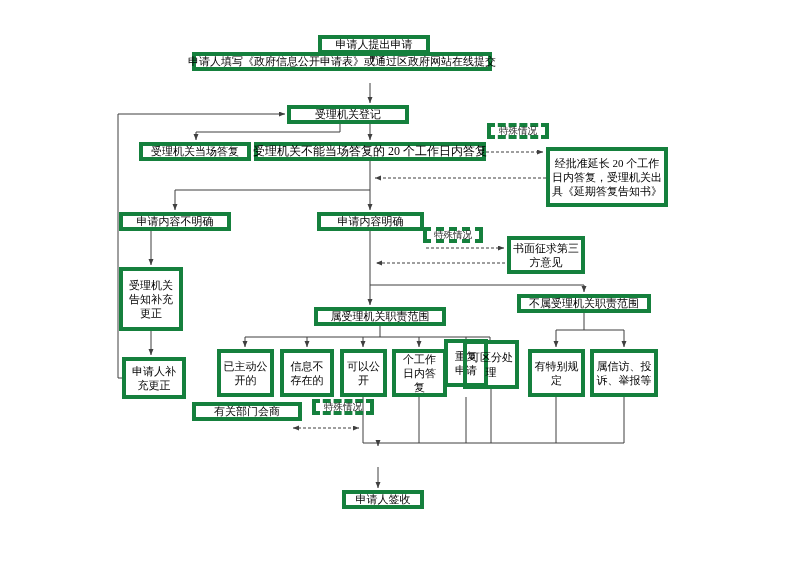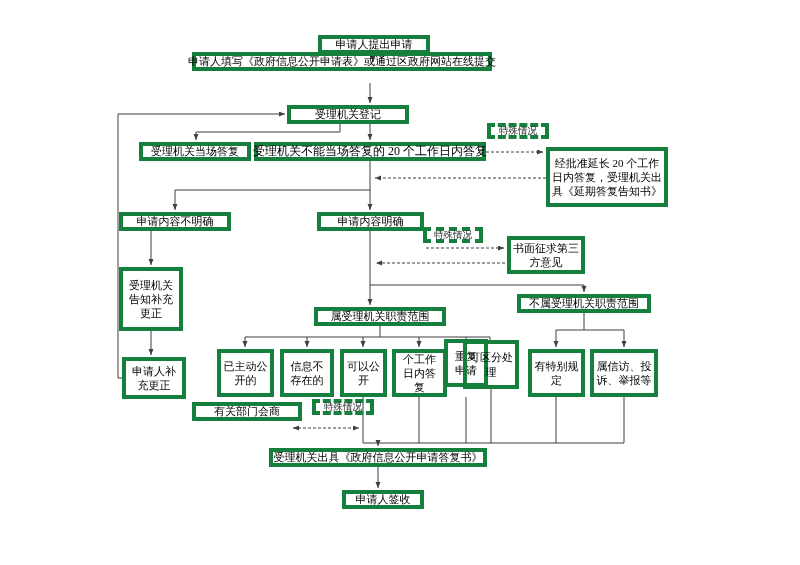--- a/index.html
+++ b/index.html
@@ -138,17 +138,16 @@
   <div class="node" style="left:463px;top:340px;width:56px;height:49px">可区分处理</div>
 
   <div class="node" style="left:528px;top:349px;width:57px;height:48px">有特别规定</div>
 
   <div class="node" style="left:590px;top:349px;width:68px;height:48px">属信访、投诉、举报等</div>
 
   <div class="node dashed nowrap" style="left:312px;top:399px;width:62px;height:16px">特殊情况</div>
 
   <div class="node nowrap" style="left:192px;top:402px;width:110px;height:19px">有关部门会商</div>
 
-  <div class="node nowrap" style="left:269px;top:448px;width:218px;height:19px">受理机关出具《政府信息公开申请答复书》</div>
 
   <div class="node nowrap" style="left:342px;top:490px;width:82px;height:19px">申请人签收</div>
 
 </div>
 
 </body></html>

